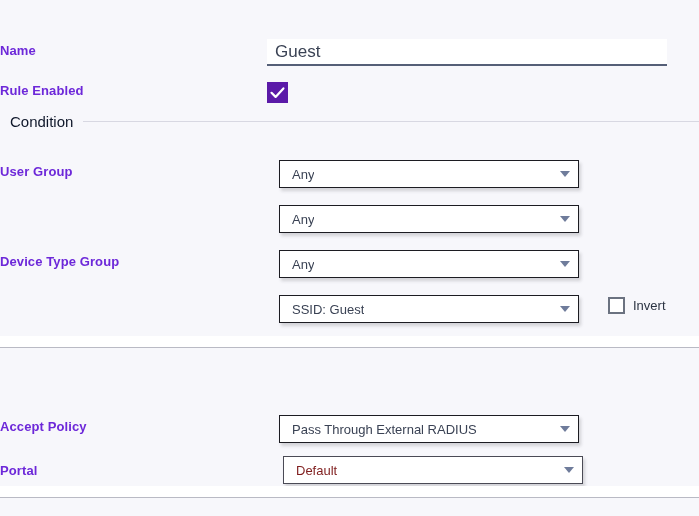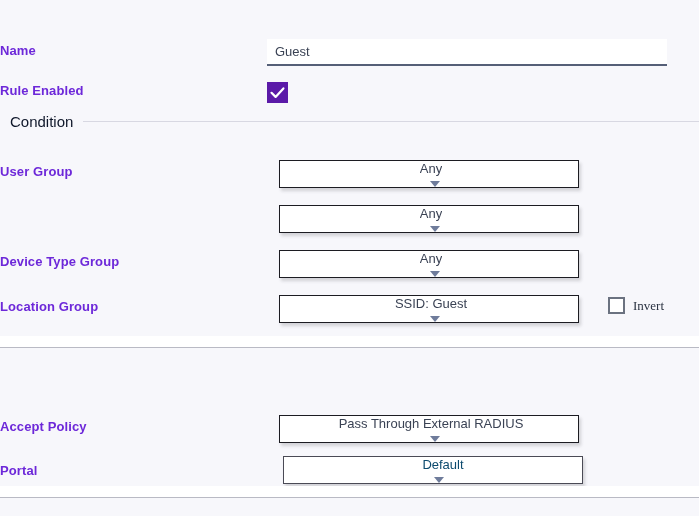--- a/index.html
+++ b/index.html
@@ -45,21 +45,21 @@
     position: absolute;
     left: 267px;
     top: 39px;
     width: 400px;
     height: 27px;
     background: #ffffff;
     border: none;
     border-bottom: 2px solid #555f77;
     box-sizing: border-box;
     font-family: "Liberation Sans", sans-serif;
-    font-size: 13px;
+    font-size: 17px;
     color: #3a4254;
     padding: 0 8px;
     outline: none;
   }
 
   
   .checkbox-on {
     position: absolute;
     left: 267px;
     top: 82px;
@@ -90,21 +90,20 @@
     left: 608px;
     top: 297px;
     display: flex;
     align-items: center;
     gap: 8px;
   }
   .invert-label {
     font-size: 13px;
     color: #2b3342;
     white-space: nowrap;
-    font-family: Liberation Serif, serif;
   }
 
   
   .legend {
     position: absolute;
     left: 0;
     display: flex;
     align-items: center;
     width: 699px;
   }
@@ -142,43 +141,41 @@
     height: 28px;
     background: #ffffff;
     border: 1px solid #1c1c22;
     box-sizing: border-box;
     display: flex;
     align-items: center;
     justify-content: space-between;
     padding: 0 8px 0 12px;
     box-shadow: 2px 3px 3px rgba(80, 80, 90, 0.22);
     cursor: pointer;
-    flex-direction: column;
   }
   .select .sel-text {
     font-size: 13px;
     color: #3a4254;
     white-space: nowrap;
     overflow: hidden;
   }
   .select .caret {
     flex: none;
     width: 0;
     height: 0;
     border-left: 5px solid transparent;
     border-right: 5px solid transparent;
     border-top: 6px solid #6f7c9b;
     margin-left: 8px;
   }
   .select.muted {
     border: 1px solid #4a4a55;
   }
   .select.muted .sel-text {
-    color: #0c4a6e;
-    margin-left: 16px;
+    color: #7f1d1d;
   }
 </style>
 </head>
 <body>
 
 <div class="page">
 
   <div class="row" style="left:0; top:43px; width:250px;">
     <div class="field-label">Name</div>
   </div>
@@ -212,23 +209,20 @@
   </div>
 
   <div class="row" style="left:0; top:254px; width:250px;">
     <div class="field-label">Device Type Group</div>
   </div>
   <div class="select" style="left:279px; top:250px; width:300px;">
     <span class="sel-text">Any</span>
     <span class="caret"></span>
   </div>
 
-  <div class="row" style="left:0; top:299px; width:250px;">
-    <div class="field-label">Location Group</div>
-  </div>
   <div class="select" style="left:279px; top:295px; width:300px;">
     <span class="sel-text">SSID: Guest</span>
     <span class="caret"></span>
   </div>
 
   <div class="invert-wrap">
     <span class="checkbox-off"></span>
     <span class="invert-label">Invert</span>
   </div>
 

